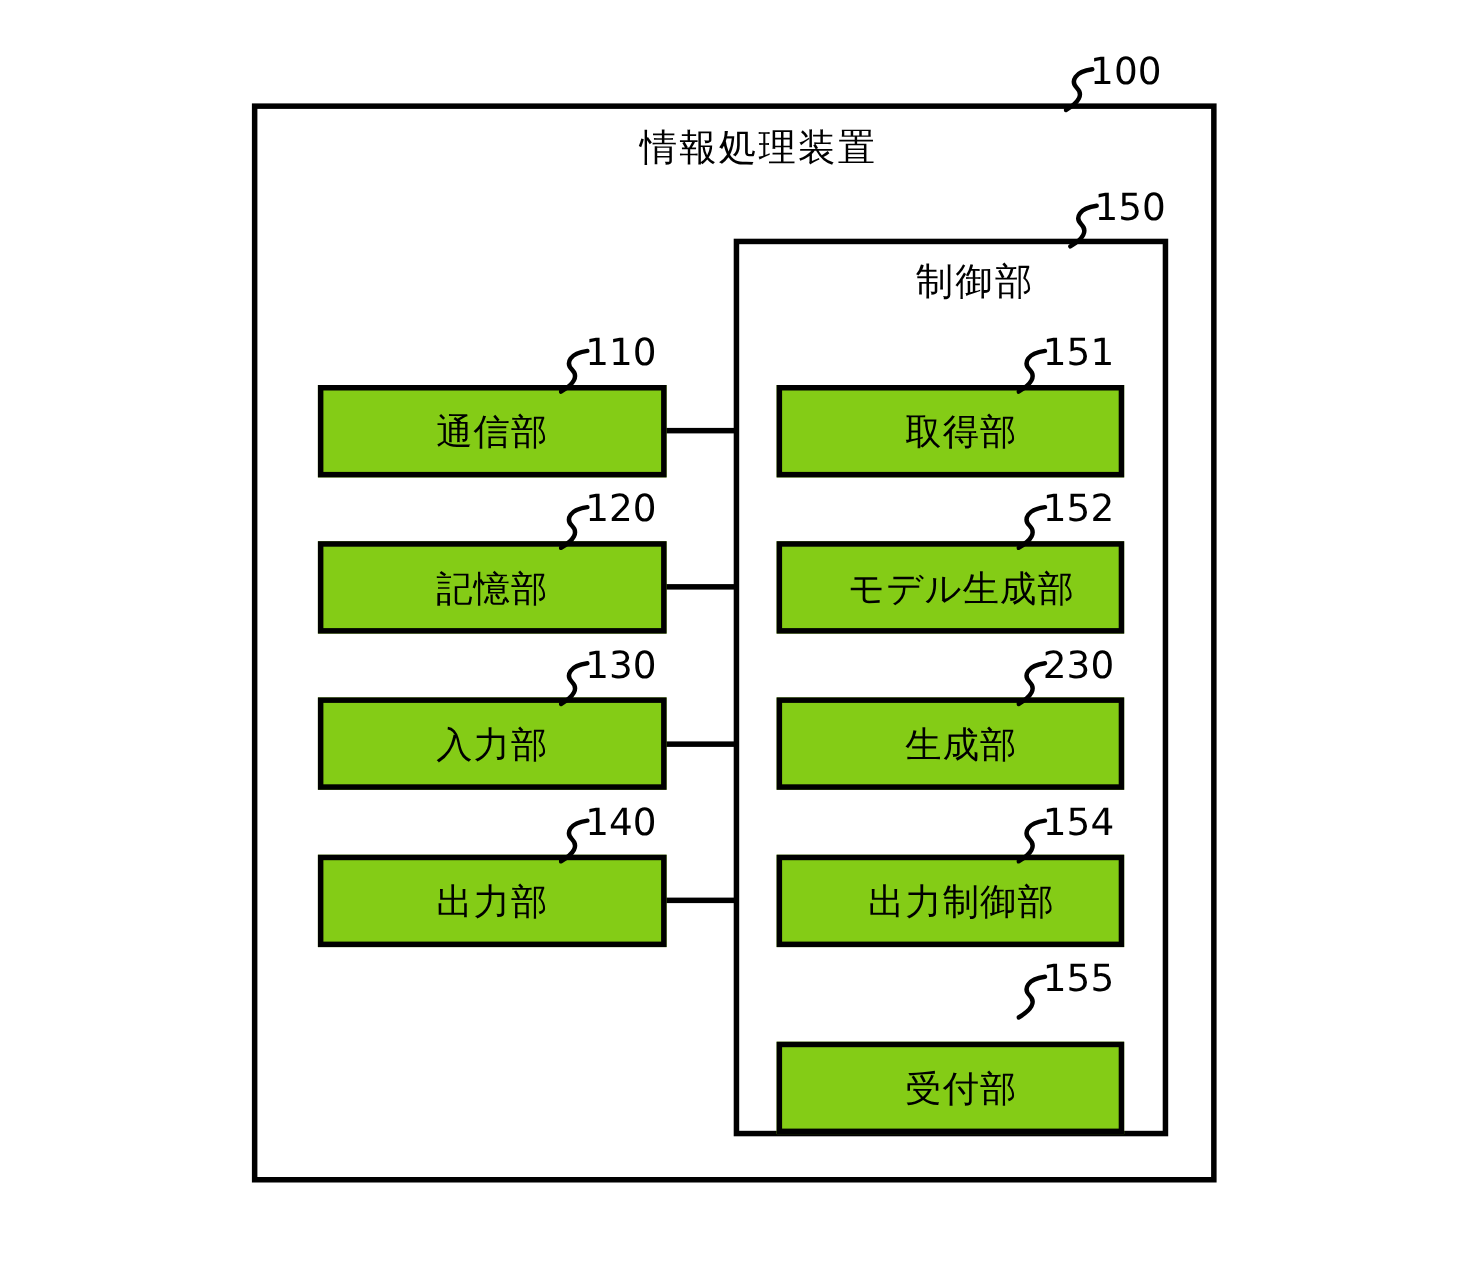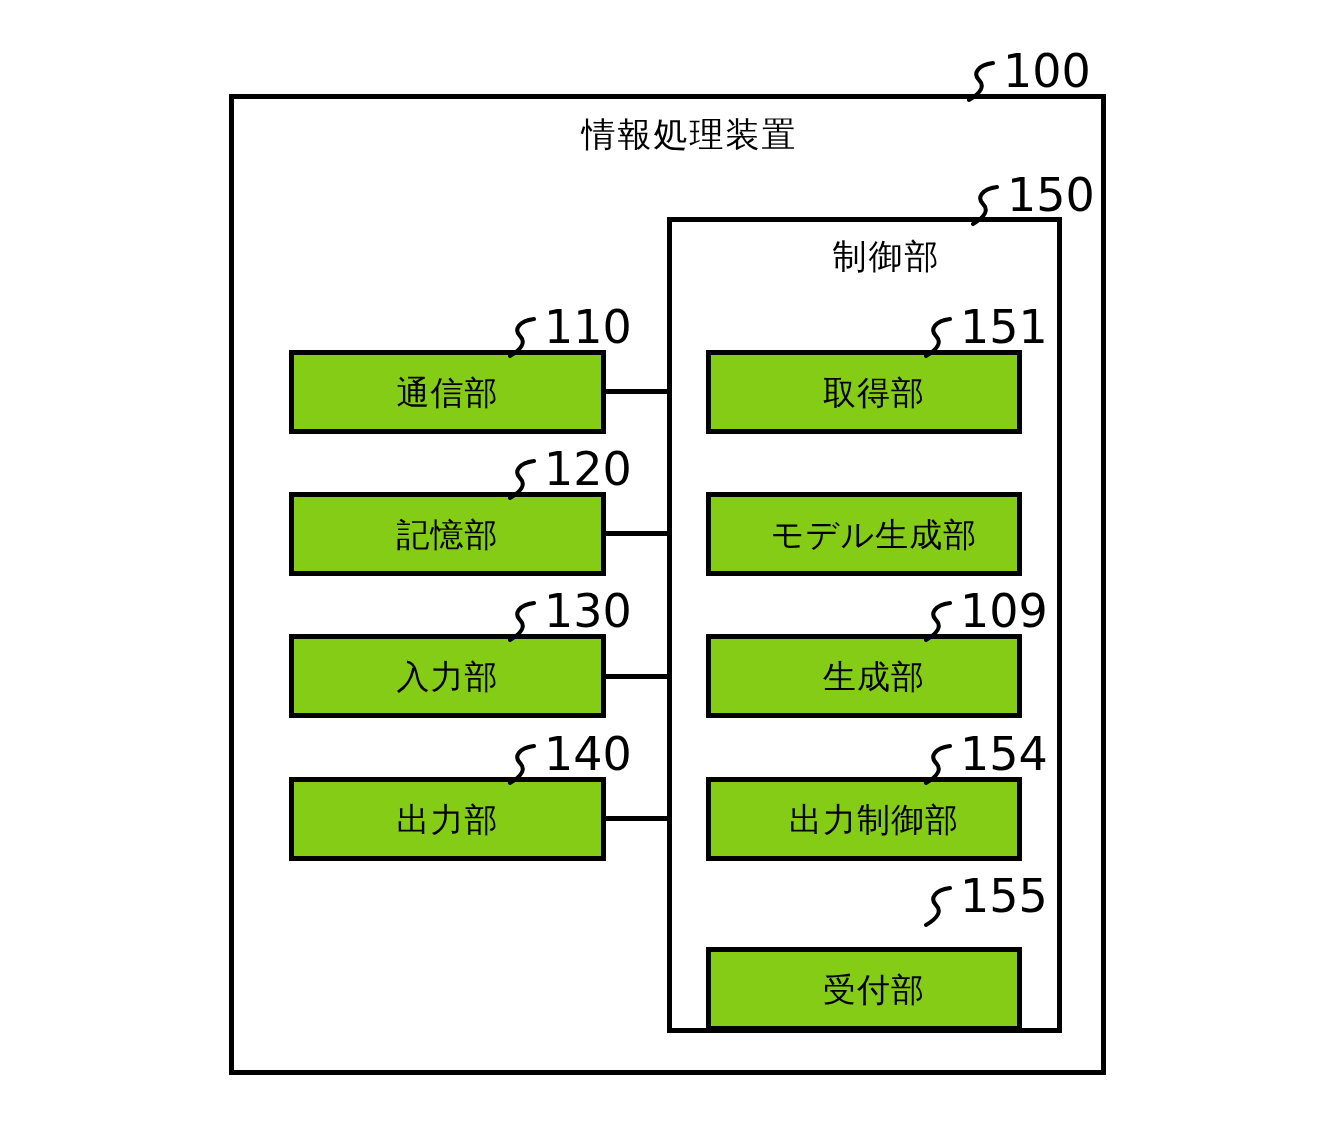--- a/index.html
+++ b/index.html
@@ -87,23 +87,23 @@
   .row5 { top: 919px; margin-top: 28px; }
 
   
   .ref {
     position: absolute;
     width: 130px;
     height: 62px;
   }
   .ref .num {
     position: absolute;
-    left: 36px;
+    left: 24px;
     top: -4px;
-    font-size: 46px;
+    font-size: 34px;
     line-height: 1;
     letter-spacing: 0px;
     white-space: nowrap;
   }
   .ref .hook {
     position: absolute;
     left: 0px;
     top: 8px;
   }
 
@@ -198,29 +198,35 @@
   <div class="ref" style="left:924px; top:308px;">
     <svg class="hook" width="34" height="46" viewBox="0 0 34 46">
       <path d="M26 3 C 10 5, 6 14, 12 20 C 18 26, 14 33, 2 40" fill="none" stroke="#000000" stroke-width="4" stroke-linecap="round"></path>
     </svg>
     <span class="num">151</span>
   </div>
 
   <div class="box right row2">
     <span class="box-label">モデル生成部</span>
   </div>
+  <div class="ref" style="left:924px; top:450px;">
+    <svg class="hook" width="34" height="46" viewBox="0 0 34 46">
+      <path d="M26 3 C 10 5, 6 14, 12 20 C 18 26, 14 33, 2 40" fill="none" stroke="#000000" stroke-width="4" stroke-linecap="round"></path>
+    </svg>
+    <span class="num">152</span>
+  </div>
 
   <div class="box right row3">
     <span class="box-label">生成部</span>
   </div>
   <div class="ref" style="left:924px; top:592px;">
     <svg class="hook" width="34" height="46" viewBox="0 0 34 46">
       <path d="M26 3 C 10 5, 6 14, 12 20 C 18 26, 14 33, 2 40" fill="none" stroke="#000000" stroke-width="4" stroke-linecap="round"></path>
     </svg>
-    <span class="num">109</span>
+    <span class="num">230</span>
   </div>
 
   <div class="box right row4">
     <span class="box-label">出力制御部</span>
   </div>
   <div class="ref" style="left:924px; top:735px;">
     <svg class="hook" width="34" height="46" viewBox="0 0 34 46">
       <path d="M26 3 C 10 5, 6 14, 12 20 C 18 26, 14 33, 2 40" fill="none" stroke="#000000" stroke-width="4" stroke-linecap="round"></path>
     </svg>
     <span class="num">154</span>

